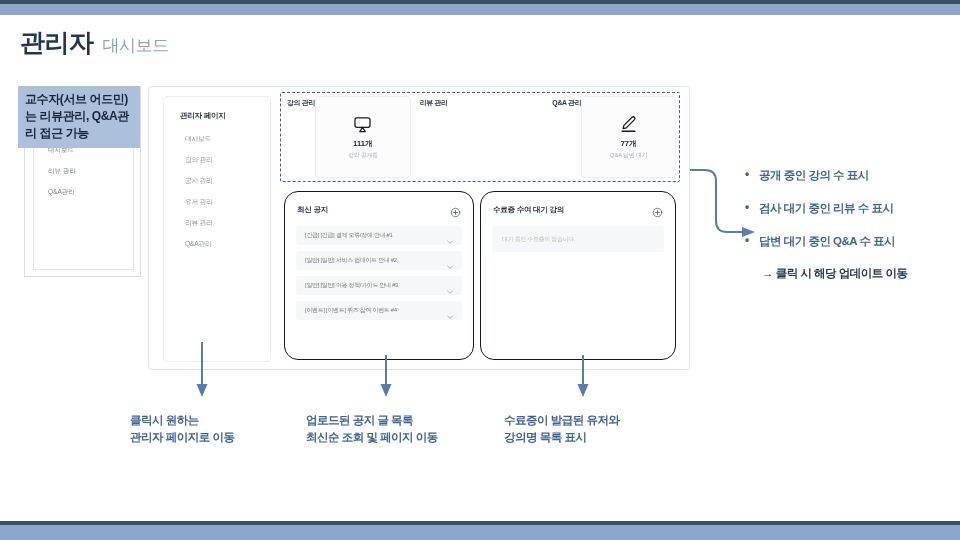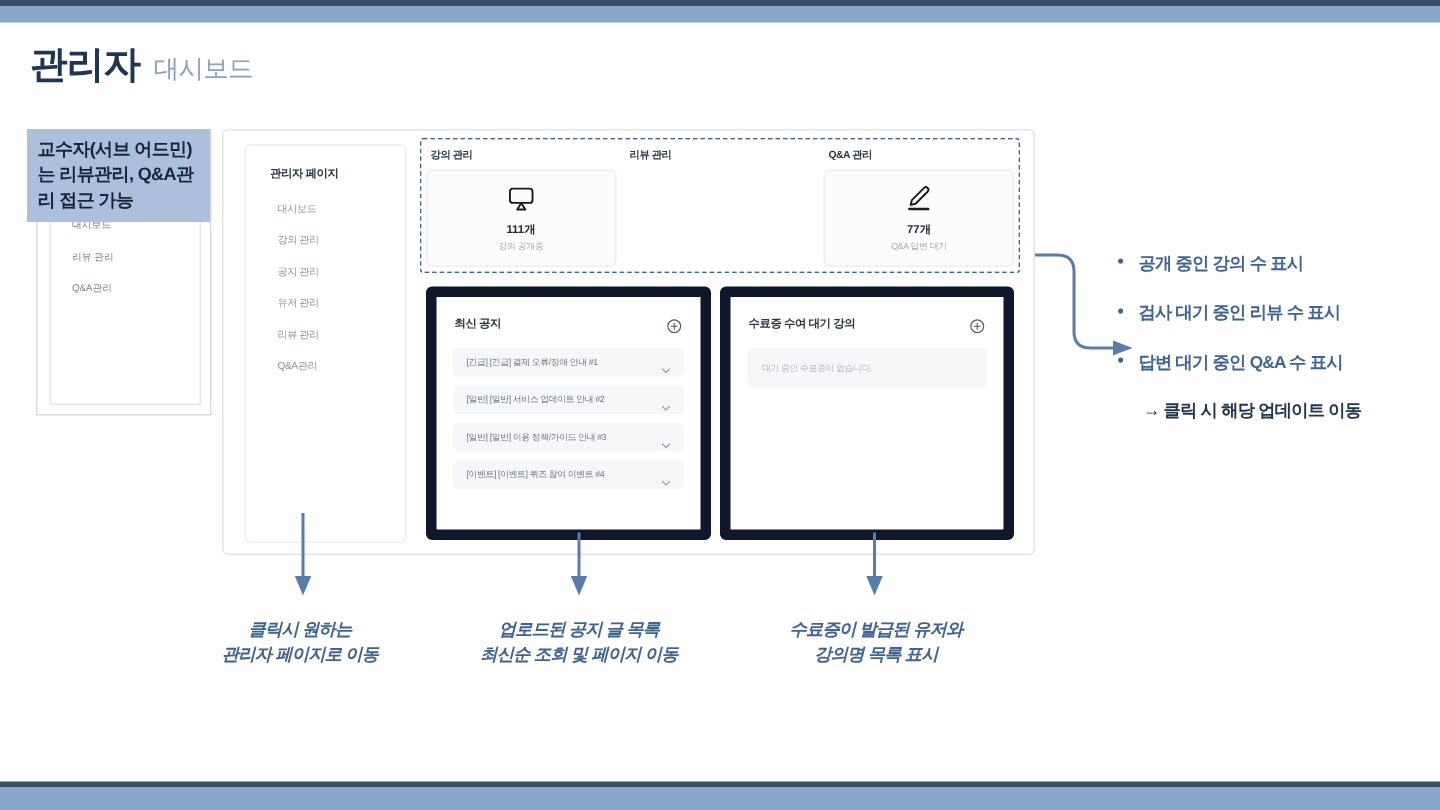--- a/index.html
+++ b/index.html
@@ -61,34 +61,34 @@
   .sb-item.s5 { top:142px; }
 
   
   .dashed-box {
     position:absolute; left:131px; top:5px; width:400px; height:90px;
     border:1.4px dashed #3f6393; border-radius:2px;
   }
 
   
   .stats { position:absolute; left:135px; top:9px; width:392px; height:82px; display:flex; gap:6px; }
-  .stat-col { flex:1; display:flex; flex-direction:column; }
+  .stat-col { flex:1; display:flex; flex-direction:row; }
   .stat-label { font-size:6.9px; font-weight:bold; color:#2a3444; margin:2px 0 5px 3px; letter-spacing:-0.3px; }
   .stat-card {
     flex:1; background:#fcfcfd; border:1px solid #ebeef2; border-radius:4px;
     display:flex; flex-direction:column; align-items:center; justify-content:center; gap:2px;
   }
   .stat-icon { width:20px; height:20px; margin-bottom:3px; display:flex; align-items:center; justify-content:center; }
   .stat-icon svg { display:block; }
   .stat-num { font-size:7.6px; font-weight:bold; color:#222a35; }
   .stat-cap { font-size:5.9px; color:#a3a9b3; letter-spacing:-0.2px; }
 
   
   .panel {
-    position:absolute; background:#ffffff; border:7px solid #0f172a; border-radius:4px;
+    position:absolute; background:#ffffff; border:1px solid #0f172a; border-radius:14px;
   }
   .panel-notices { left:135px; top:104px; width:190px; height:169px; }
   .panel-certs   { left:331px; top:104px; width:196px; height:169px; }
   .panel-head { position:absolute; left:12px; top:12px; right:12px; display:flex;
                 align-items:center; justify-content:space-between; }
   .panel-title { font-size:7.6px; font-weight:bold; color:#2a3444; letter-spacing:-0.3px; }
   .plus-btn { width:11px; height:11px; }
   .notice-list { position:absolute; left:11px; top:34px; right:11px; display:flex; flex-direction:column; gap:6px; }
   .notice-row {
     height:19px; background:#f6f7f9; border-radius:3px;
@@ -106,22 +106,22 @@
   .bullets { position:absolute; left:759px; top:168px; width:200px; }
   .bullet { position:relative; font-size:11.5px; font-weight:bold; color:#3f6393;
             letter-spacing:-0.5px; margin-bottom:18px; white-space:nowrap; }
   .bullet::before {
     content:"•"; position:absolute; left:-14px; top:-1px; font-size:12px; color:#3f6393;
   }
   .arrow-note { position:absolute; left:762px; top:266px; font-size:11.5px; font-weight:bold;
                 color:#22364f; letter-spacing:-0.5px; white-space:nowrap; }
 
   
-  .bot-note { position:absolute; text-align:center; font-size:11.5px; font-weight:bold;
-              color:#3f6393; line-height:1.5; letter-spacing:-0.5px; white-space:nowrap;font-style:italic; }
+  .bot-note { position:absolute; text-align:left; font-size:11.5px; font-weight:bold;
+              color:#3f6393; line-height:1.5; letter-spacing:-0.5px; white-space:nowrap; }
   .bot-note.b0 { left:130px; top:412px; width:140px; }
   .bot-note.b1 { left:306px; top:412px; width:160px; }
   .bot-note.b2 { left:504px; top:412px; width:160px; }
 
   svg.connectors { position:absolute; left:0; top:0; width:960px; height:540px; pointer-events:none; }
 </style>
 </head>
 <body>
 
 <div id="slide">

